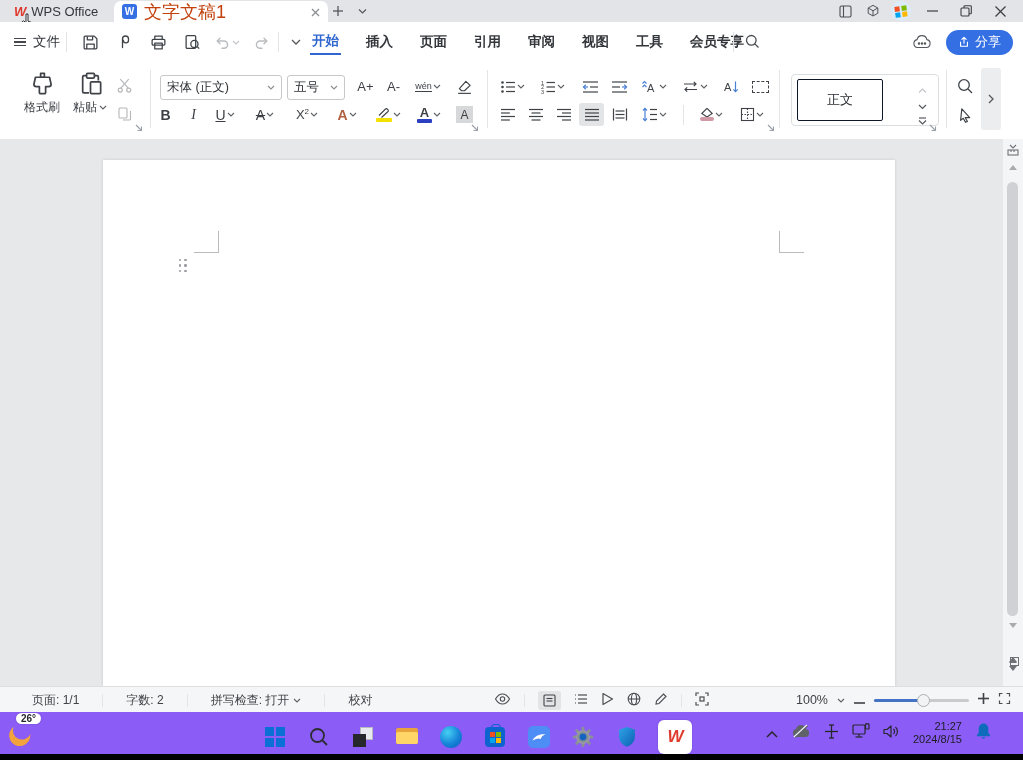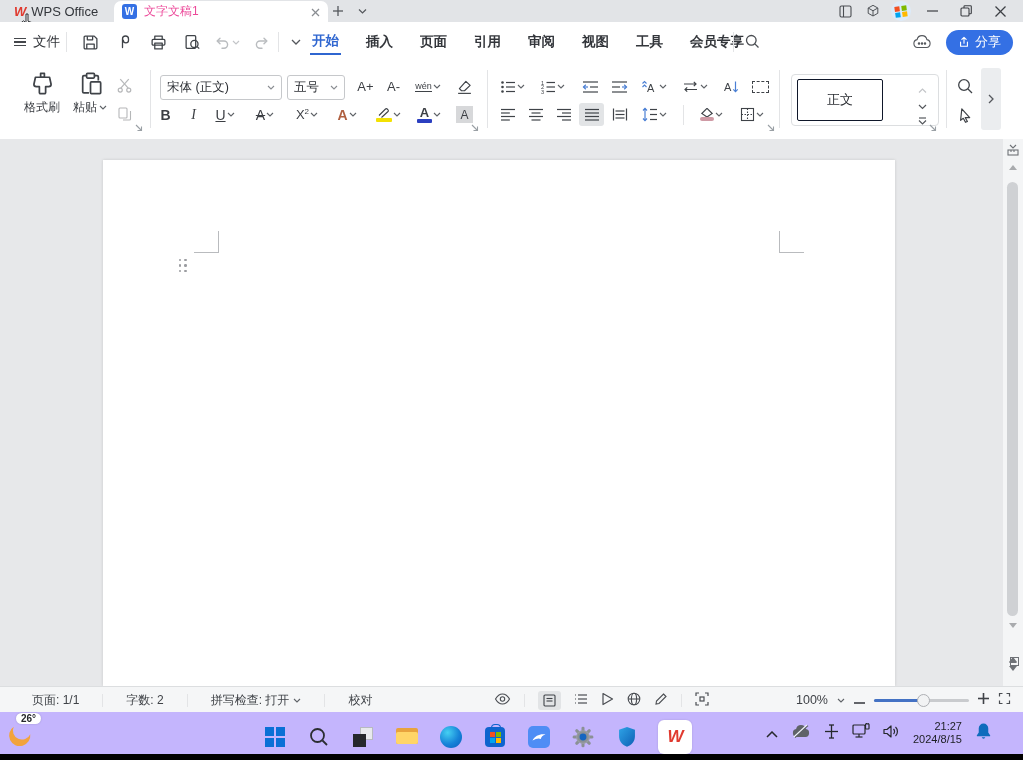--- a/index.html
+++ b/index.html
@@ -10,21 +10,21 @@
   .clickable{cursor:default;}
   
   .titlebar{left:0;top:0;width:1023px;height:22px;background:#e2e4e7;}
   .home-tab{left:6px;top:0;height:22px;display:flex;align-items:center;gap:6px;padding:0 8px;}
   .home-tab .wlogo{font-weight:bold;font-style:italic;font-size:13px;color:#e03a2f;letter-spacing:-1px;}
   .home-tab .t{font-size:13px;color:#33363b;}
   .doc-tab{left:114px;top:1px;width:198px;height:21px;background:#fff;border-radius:7px 7px 0 0;
            display:flex;align-items:center;gap:7px;padding:0 8px;}
   .wbadge{width:15px;height:15px;border-radius:3px;background:#3470e4;color:#fff;font-weight:bold;
           font-size:10px;display:flex;align-items:center;justify-content:center;}
-  .doc-tab .t{font-size:12px;color:#ec4899;flex:1;}
+  .doc-tab .t{font-size:18px;color:#c2410c;flex:1;}
   .tb-ctl{display:flex;align-items:center;justify-content:center;width:24px;height:22px;}
   
   .menubar{left:0;top:22px;width:1023px;height:40px;background:#fff;}
   .hamb span{display:block;width:12px;height:1.4px;background:#44474c;margin:2.4px 0;}
   .mtab{font-size:13.5px;color:#33363b;padding:3px 2px;font-weight:bold;}
   .mtab.active{color:#2f66d0;font-weight:bold;border-bottom:2.5px solid #2f66d0;}
   .divv{width:1px;background:#e3e4e6;}
   .share-btn{background:#3470e4;color:#fff;border-radius:13px;height:25px;padding:0 12px;
              display:flex;align-items:center;gap:5px;font-size:13px;}
   
@@ -54,21 +54,21 @@
   .tri.dn{border-top:5px solid #a9abae;}
   
   .statusbar{left:0;top:686px;width:1023px;height:26px;background:#f5f6f7;border-top:1px solid #dcdee0;
              font-size:12px;color:#3f4247;}
   .sb-item{display:flex;align-items:center;gap:4px;padding:0 2px;}
   .slider{position:relative;width:95px;height:3px;background:#c9cbce;border-radius:2px;}
   .slider .fill{position:absolute;left:0;top:0;height:3px;width:48px;background:#4472c4;border-radius:2px;}
   .slider .knob{position:absolute;left:43px;top:-4.5px;width:11px;height:11px;border-radius:50%;
                 background:#f2f3f4;border:1px solid #aeb0b4;}
   
-  .taskbar{left:0;top:712px;width:1023px;height:42px;background:#c4b5fd;}
+  .taskbar{left:0;top:712px;width:1023px;height:42px;background:#8b5cf6;}
   .blackstrip{left:0;top:754px;width:1023px;height:6px;background:#000;}
   .tkico{width:26px;height:26px;display:flex;align-items:center;justify-content:center;position:relative;}
   .rundot{position:absolute;left:50%;bottom:-8px;transform:translateX(-50%);width:5px;height:3px;
           border-radius:2px;background:#8a8d92;}
   .wps-active{width:34px;height:34px;background:#fff;border-radius:6px;display:flex;align-items:center;
               justify-content:center;box-shadow:0 0 2px rgba(0,0,0,.15);position:relative;}
   .wps-active .bar{position:absolute;left:50%;bottom:-5px;transform:translateX(-50%);width:20px;height:3px;
                    border-radius:2px;background:#3b77d8;}
   .wpsW{font-weight:bold;font-style:italic;font-size:17px;color:#e03a2f;letter-spacing:-1px;}
   .traytxt{font-size:11px;color:#1c1e22;text-align:right;line-height:13px;}

